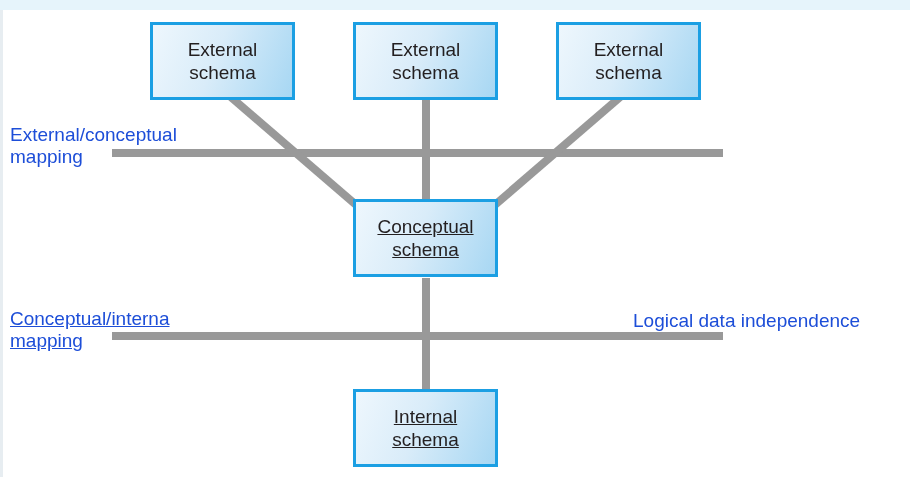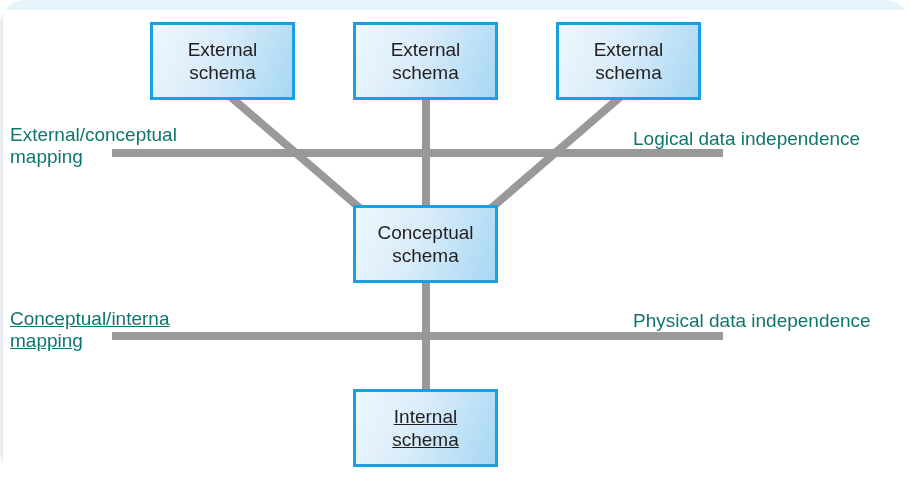--- a/index.html
+++ b/index.html
@@ -8,21 +8,20 @@
     background: #ffffff;
     font-family: "Liberation Sans", sans-serif;
   }
   .stage {
     position: relative;
     width: 910px;
     height: 477px;
     background: #ffffff;
     overflow: hidden;
     color: #231f20;
-    border-radius: 25px;
   }
   .top-strip {
     position: absolute;
     left: 0; top: 0;
     width: 910px; height: 10px;
     background: #e6f4fb;
   }
   .left-edge {
     position: absolute;
     left: 0; top: 10px;
@@ -46,29 +45,29 @@
     justify-content: center;
     text-align: center;
     font-size: 19px;
     line-height: 23px;
     white-space: pre-line;
     color: #231f20;
   }
   .box-ext1 { left: 150px; top: 22px; }
   .box-ext2 { left: 353px; top: 22px; }
   .box-ext3 { left: 556px; top: 22px; }
-  .box-conceptual { left: 353px; top: 205px; }
+  .box-conceptual { left: 353px; top: 199px; text-decoration: underline; }
   .box-internal { left: 353px; top: 389px; text-decoration: underline; }
 
   .side-label {
     position: absolute;
     font-size: 19px;
     line-height: 22px;
     white-space: pre-line;
-    color: #0f766e;
+    color: #1d4ed8;
   }
   .label-left-1  { left: 10px;  top: 124px; }
   .label-right-1 { left: 633px; top: 128px; }
   .label-left-2  { left: 10px;  top: 308px; text-decoration: underline; }
   .label-right-2 { left: 633px; top: 310px; }
 </style>
 </head>
 <body>
 
 <div class="stage">
@@ -98,20 +97,19 @@
 
   <div class="schema-box box-conceptual">Conceptual
 schema</div>
 
   <div class="schema-box box-internal">Internal
 schema</div>
 
   <div class="side-label label-left-1">External/conceptual
 mapping</div>
 
-  <div class="side-label label-right-1">Logical data independence</div>
 
   <div class="side-label label-left-2">Conceptual/interna
 mapping</div>
 
-  <div class="side-label label-right-2">Physical data independence</div>
+  <div class="side-label label-right-2">Logical data independence</div>
 
 </div>
 
 </body></html>

